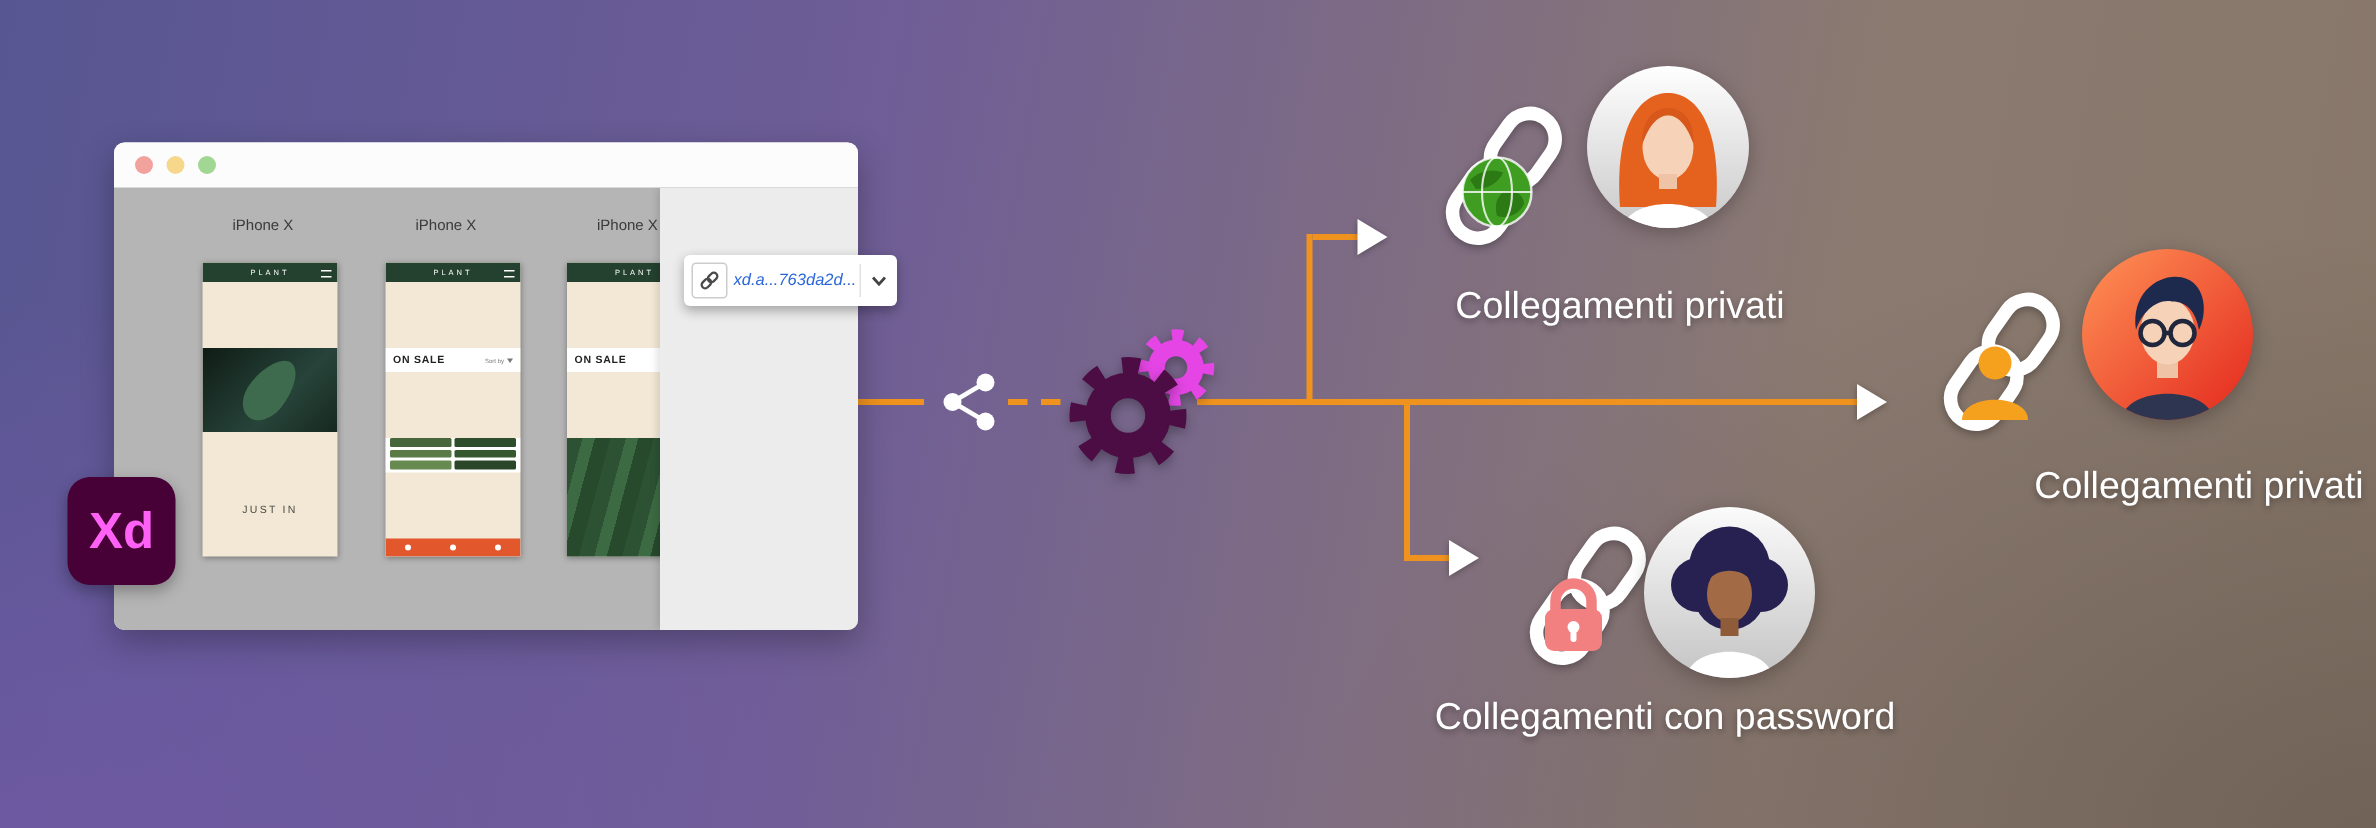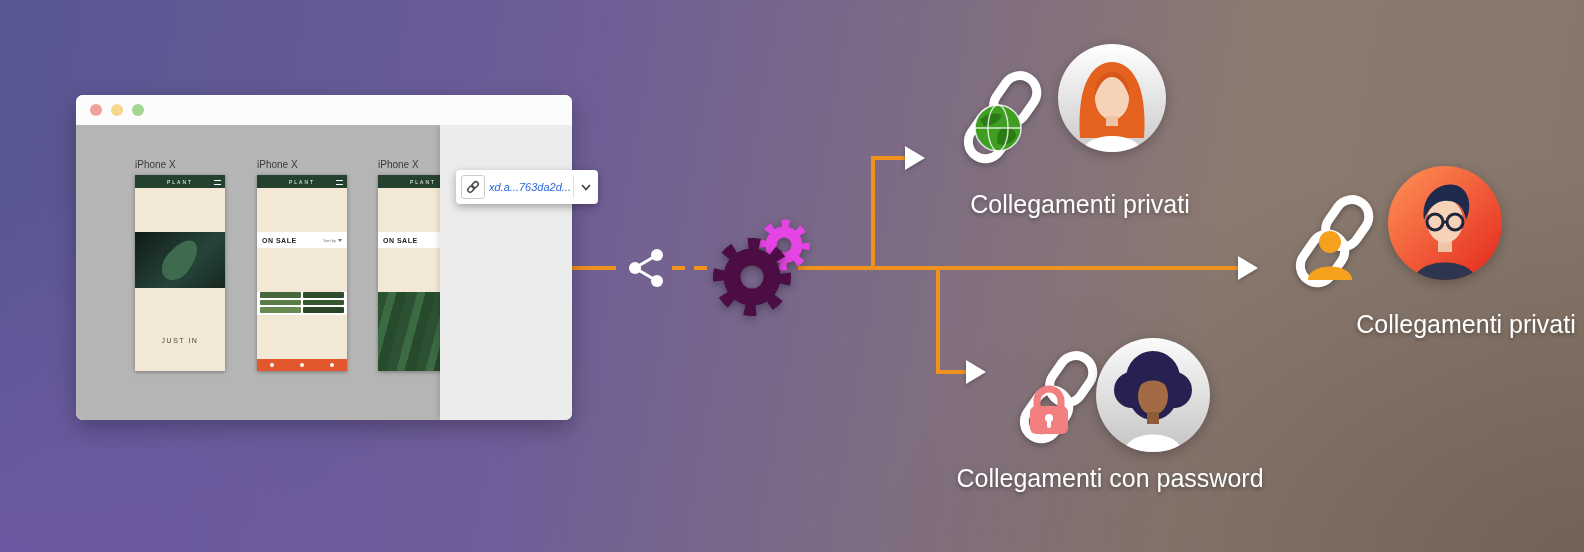--- a/index.html
+++ b/index.html
@@ -13,21 +13,21 @@
   .seg{position:absolute;background:#f0921e;}
   .arr{position:absolute;width:0;height:0;border:12px solid transparent;border-right:0;
     border-left:20px solid #ffffff;filter:drop-shadow(0 1px 2px rgba(0,0,0,.3));}
   
   .browser{position:absolute;left:76px;top:95px;width:496px;height:325px;border-radius:7px;
     background:#fdfdfd;box-shadow:0 8px 22px rgba(0,0,0,.28);}
   .titlebar{height:30px;border-radius:7px 7px 0 0;background:#fcfcfc;display:flex;align-items:center;padding-left:14px;gap:9px;}
   .dot{width:12px;height:12px;border-radius:50%;display:inline-block;}
   .dot.r{background:#f2a29c;} .dot.y{background:#f6d78c;} .dot.g{background:#a2d693;}
   .canvas{position:relative;height:295px;background:#b5b5b6;overflow:hidden;border-radius:0 0 7px 7px;}
-  .ab-label{position:absolute;top:34px;font-size:10px;color:#3a3a3a;}
+  .ab-label{position:absolute;top:20px;font-size:10px;color:#3a3a3a;margin-left:20px;}
   .phone{position:absolute;top:50px;width:90px;height:196px;background:#f2e8d5;box-shadow:0 1px 4px rgba(0,0,0,.35);
     display:flex;flex-direction:column;overflow:hidden;gap:44px;}
   .ph-head{height:13px;background:#24402f;color:#fff;font-size:5px;letter-spacing:2px;
     display:flex;align-items:center;justify-content:center;position:relative;flex:none;}
   .burger{position:absolute;right:4px;top:5px;width:7px;height:3px;border-top:1px solid #fff;border-bottom:1px solid #fff;}
   .p1-img{height:56px;flex:none;background:linear-gradient(135deg,#0f1c16,#27443a 60%,#16281f);
     display:flex;align-items:center;justify-content:center;overflow:hidden;}
   .leaf{width:26px;height:46px;background:#3e6a4e;border-radius:50%/60% 60% 40% 40%;transform:rotate(38deg);}
   .p1-justin{flex:none;text-align:center;font-size:7px;letter-spacing:1.5px;color:#4a4a42;padding:5px 0 4px;}
   .p1-pattern{height:42px;flex:none;background:repeating-linear-gradient(115deg,#1e3b29 0 8px,#2c5436 8px 14px,#24462e 14px 22px);}
@@ -173,20 +173,23 @@
             <i></i>
             <i></i>
             <i></i>
           </div>
       </div>
 
       <div class="spec-panel"></div>
     </div>
   </div>
 
+  <div class="xd">
+    <span>Xd</span>
+  </div>
 
   <div class="pill">
     <span class="pill-icon">
       <svg width="14" height="14" viewBox="0 0 24 24">
           <g fill="none" stroke="#4a4a4a" stroke-width="2.6" transform="rotate(45 12 12)">
             <rect x="8" y="1" width="8" height="12" rx="4"></rect>
             <rect x="8" y="11" width="8" height="12" rx="4"></rect>
           </g>
         </svg>
     </span>

